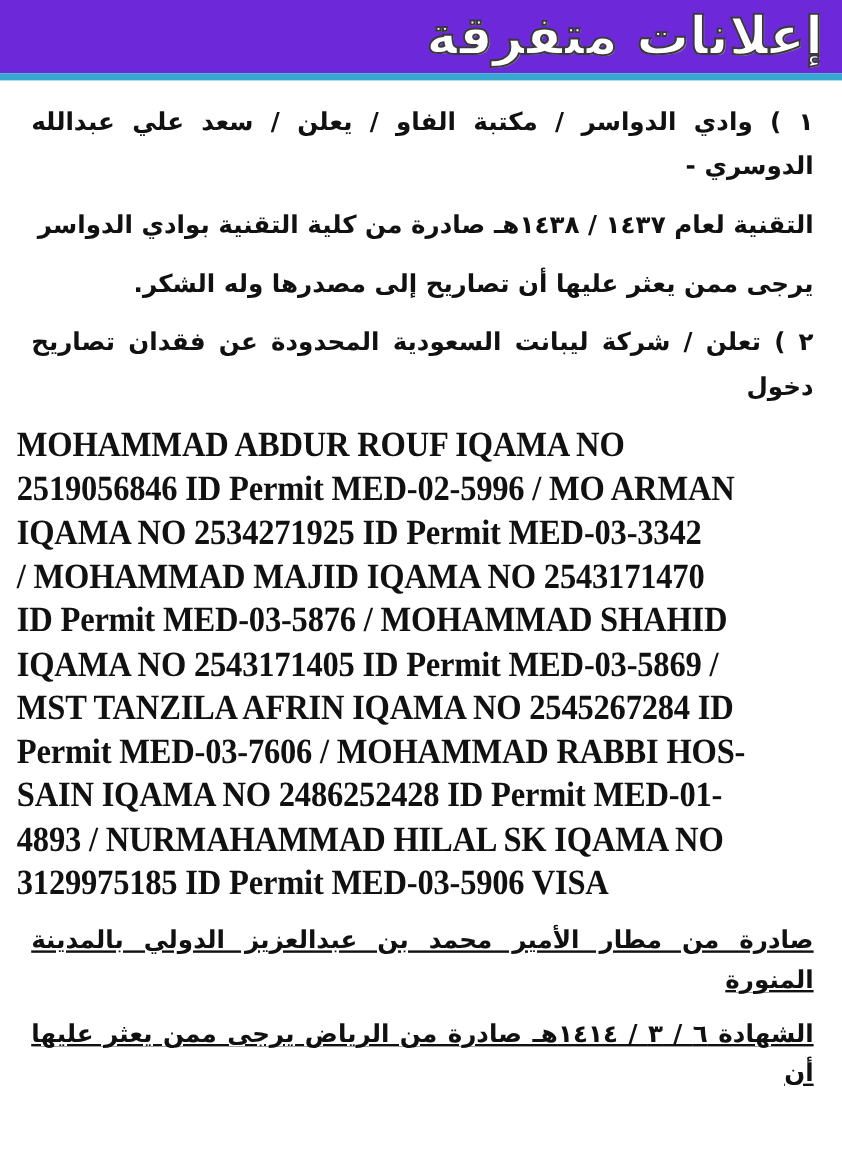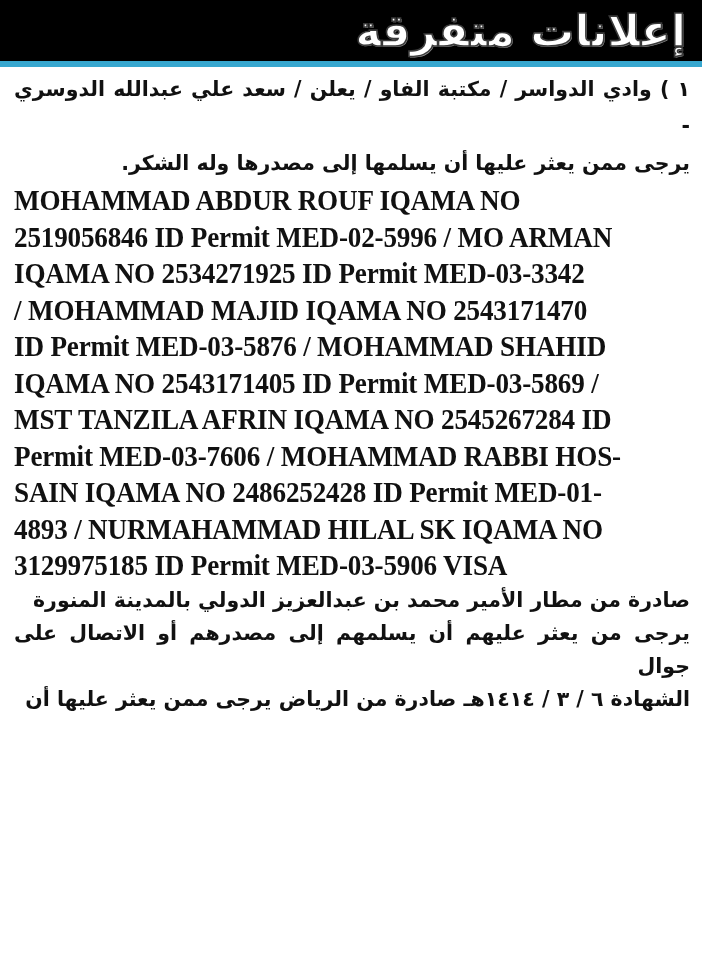--- a/index.html
+++ b/index.html
@@ -1,41 +1,41 @@
 <!DOCTYPE html>
 <html><head>
 <meta charset="utf-8">
 <style>
   html, body { margin: 0; padding: 0; }
   body {
     width: 702px; height: 975px; overflow: hidden;
     background: #ffffff; color: #111;
   }
   .header {
-    height: 61px; background: #000000;
+    height: 61px; background: #6d28d9;
     display: flex; align-items: center; justify-content: flex-end;
     padding-right: 16px; box-sizing: border-box;
   }
   .header-title {
     font-family: "DejaVu Sans", sans-serif;
     font-weight: bold; font-size: 44px; line-height: 1;
     color: #ffffff;
     -webkit-text-stroke: 1.6px #3a3a3a;
     letter-spacing: 0px;
     direction: rtl;
     text-shadow: 1px 1px 0 #9a9a9a;
   }
   .accent-strip { height: 6px; background: #37a7cf; }
   .content { padding: 4px 12px 0 14px; box-sizing: border-box; }
   .ar {
     direction: rtl; text-align: justify; text-align-last: right;
     font-family: "DejaVu Sans", sans-serif; font-weight: bold;
-    font-size: 20.5px; line-height: 37px; margin: 0;
+    font-size: 20.5px; line-height: 37px; margin: 12px;
   }
-  .ar.tight { line-height: 33px; }
+  .ar.tight { line-height: 33px; text-decoration: underline; }
   .en {
     direction: ltr; text-align: justify; text-align-last: left;
     font-family: "Liberation Serif", serif; font-weight: bold;
     font-size: 29.5px; line-height: 36.5px; margin: 0;
     letter-spacing: -0.2px;
     transform: scaleX(0.92); transform-origin: left top;
     width: 108.5%;
   }
 </style>
 </head>
@@ -43,39 +43,40 @@
 
 <div class="header">
   <span class="header-title">إعلانات متفرقة</span>
 </div>
 <div class="accent-strip"></div>
 
 <div class="content">
 
   <div>
     <p class="ar">١ ) وادي الدواسر / مكتبة الفاو / يعلن / سعد علي عبدالله الدوسري -</p>
-    <p class="ar">يرجى ممن يعثر عليها أن يسلمها إلى مصدرها وله الشكر.</p>
+    <p class="ar">التقنية لعام ١٤٣٧ / ١٤٣٨هـ صادرة من كلية التقنية بوادي الدواسر</p>
+    <p class="ar">يرجى ممن يعثر عليها أن تصاريح إلى مصدرها وله الشكر.</p>
   </div>
 
   <div>
+    <p class="ar">٢ ) تعلن / شركة ليبانت السعودية المحدودة عن فقدان تصاريح دخول</p>
     <div>
       <p class="en">MOHAMMAD ABDUR ROUF IQAMA NO</p>
       <p class="en">2519056846 ID Permit MED-02-5996 / MO ARMAN</p>
       <p class="en">IQAMA NO 2534271925 ID Permit MED-03-3342</p>
       <p class="en">/ MOHAMMAD MAJID IQAMA NO 2543171470</p>
       <p class="en">ID Permit MED-03-5876 / MOHAMMAD SHAHID</p>
       <p class="en">IQAMA NO 2543171405 ID Permit MED-03-5869 /</p>
       <p class="en">MST TANZILA AFRIN IQAMA NO 2545267284 ID</p>
       <p class="en">Permit MED-03-7606 / MOHAMMAD RABBI HOS-</p>
       <p class="en">SAIN IQAMA NO 2486252428 ID Permit MED-01-</p>
       <p class="en">4893 / NURMAHAMMAD HILAL SK IQAMA NO</p>
       <p class="en">3129975185 ID Permit MED-03-5906 VISA</p>
     </div>
     <p class="ar tight">صادرة من مطار الأمير محمد بن عبدالعزيز الدولي بالمدينة المنورة</p>
-    <p class="ar tight">يرجى من يعثر عليهم أن يسلمهم إلى مصدرهم أو الاتصال على جوال</p>
   </div>
 
   <div>
     <p class="ar tight">الشهادة ٦ / ٣ / ١٤١٤هـ صادرة من الرياض يرجى ممن يعثر عليها أن</p>
 
   </div>
 
 </div>
 
 </body></html>

